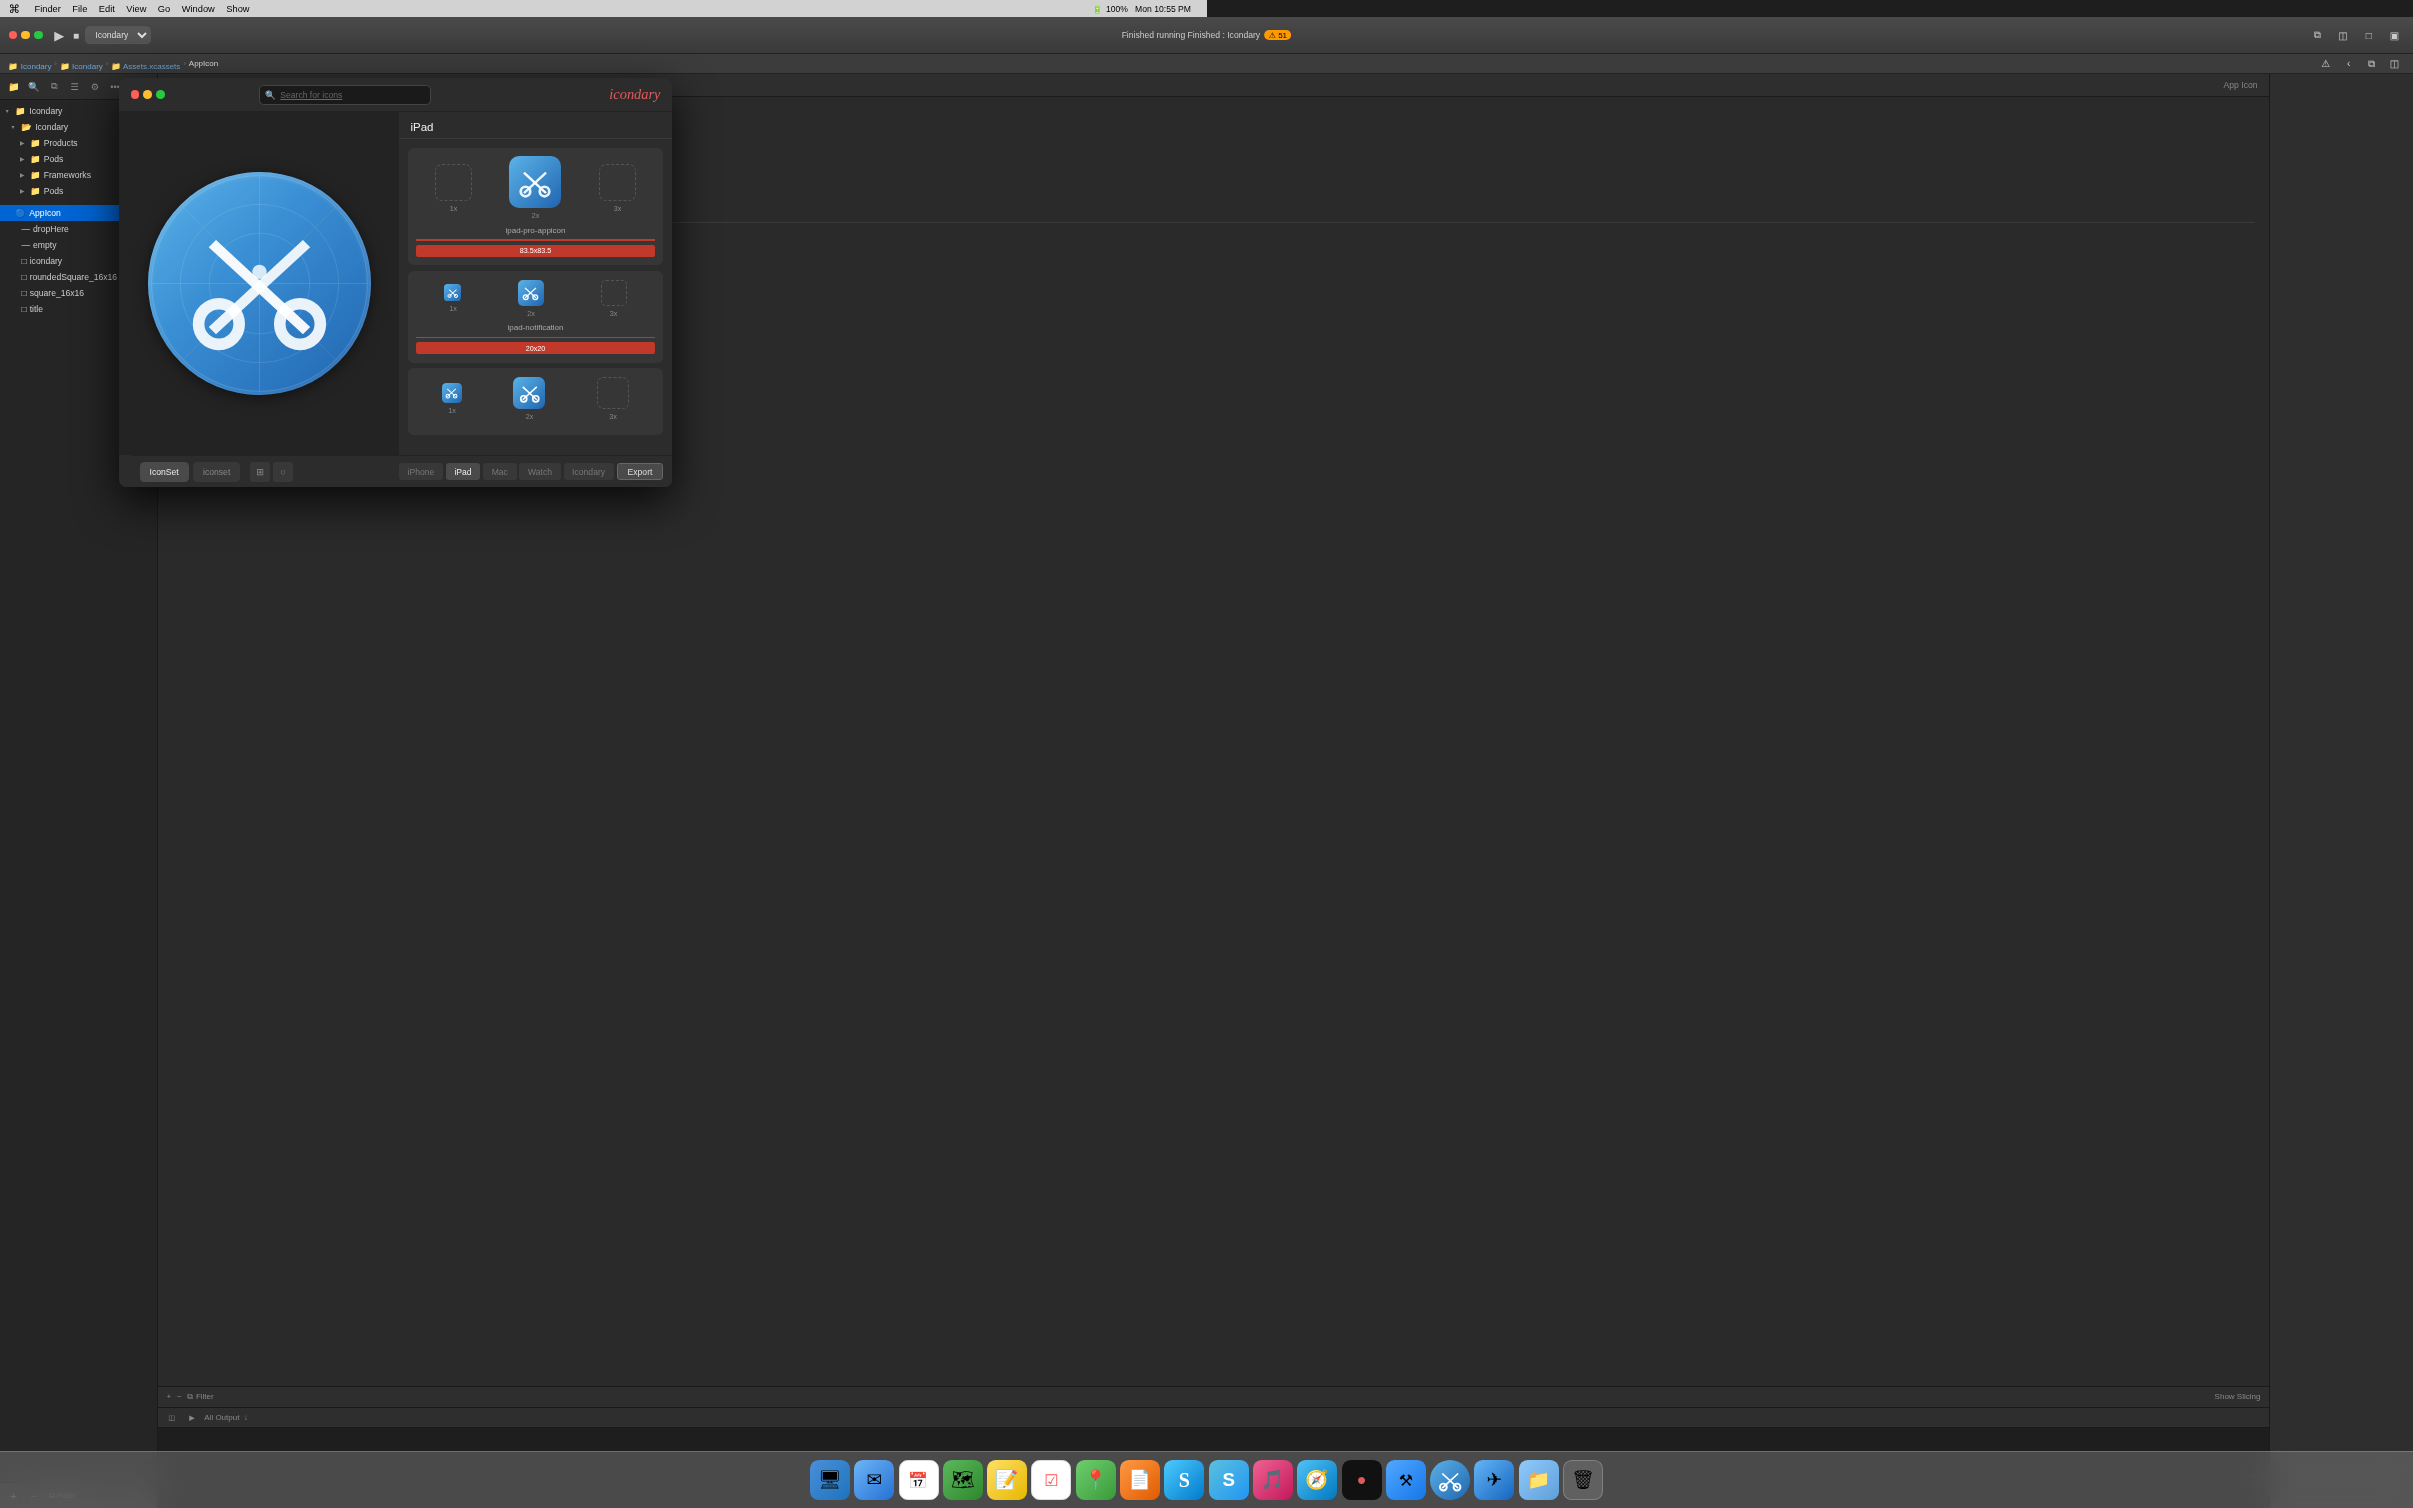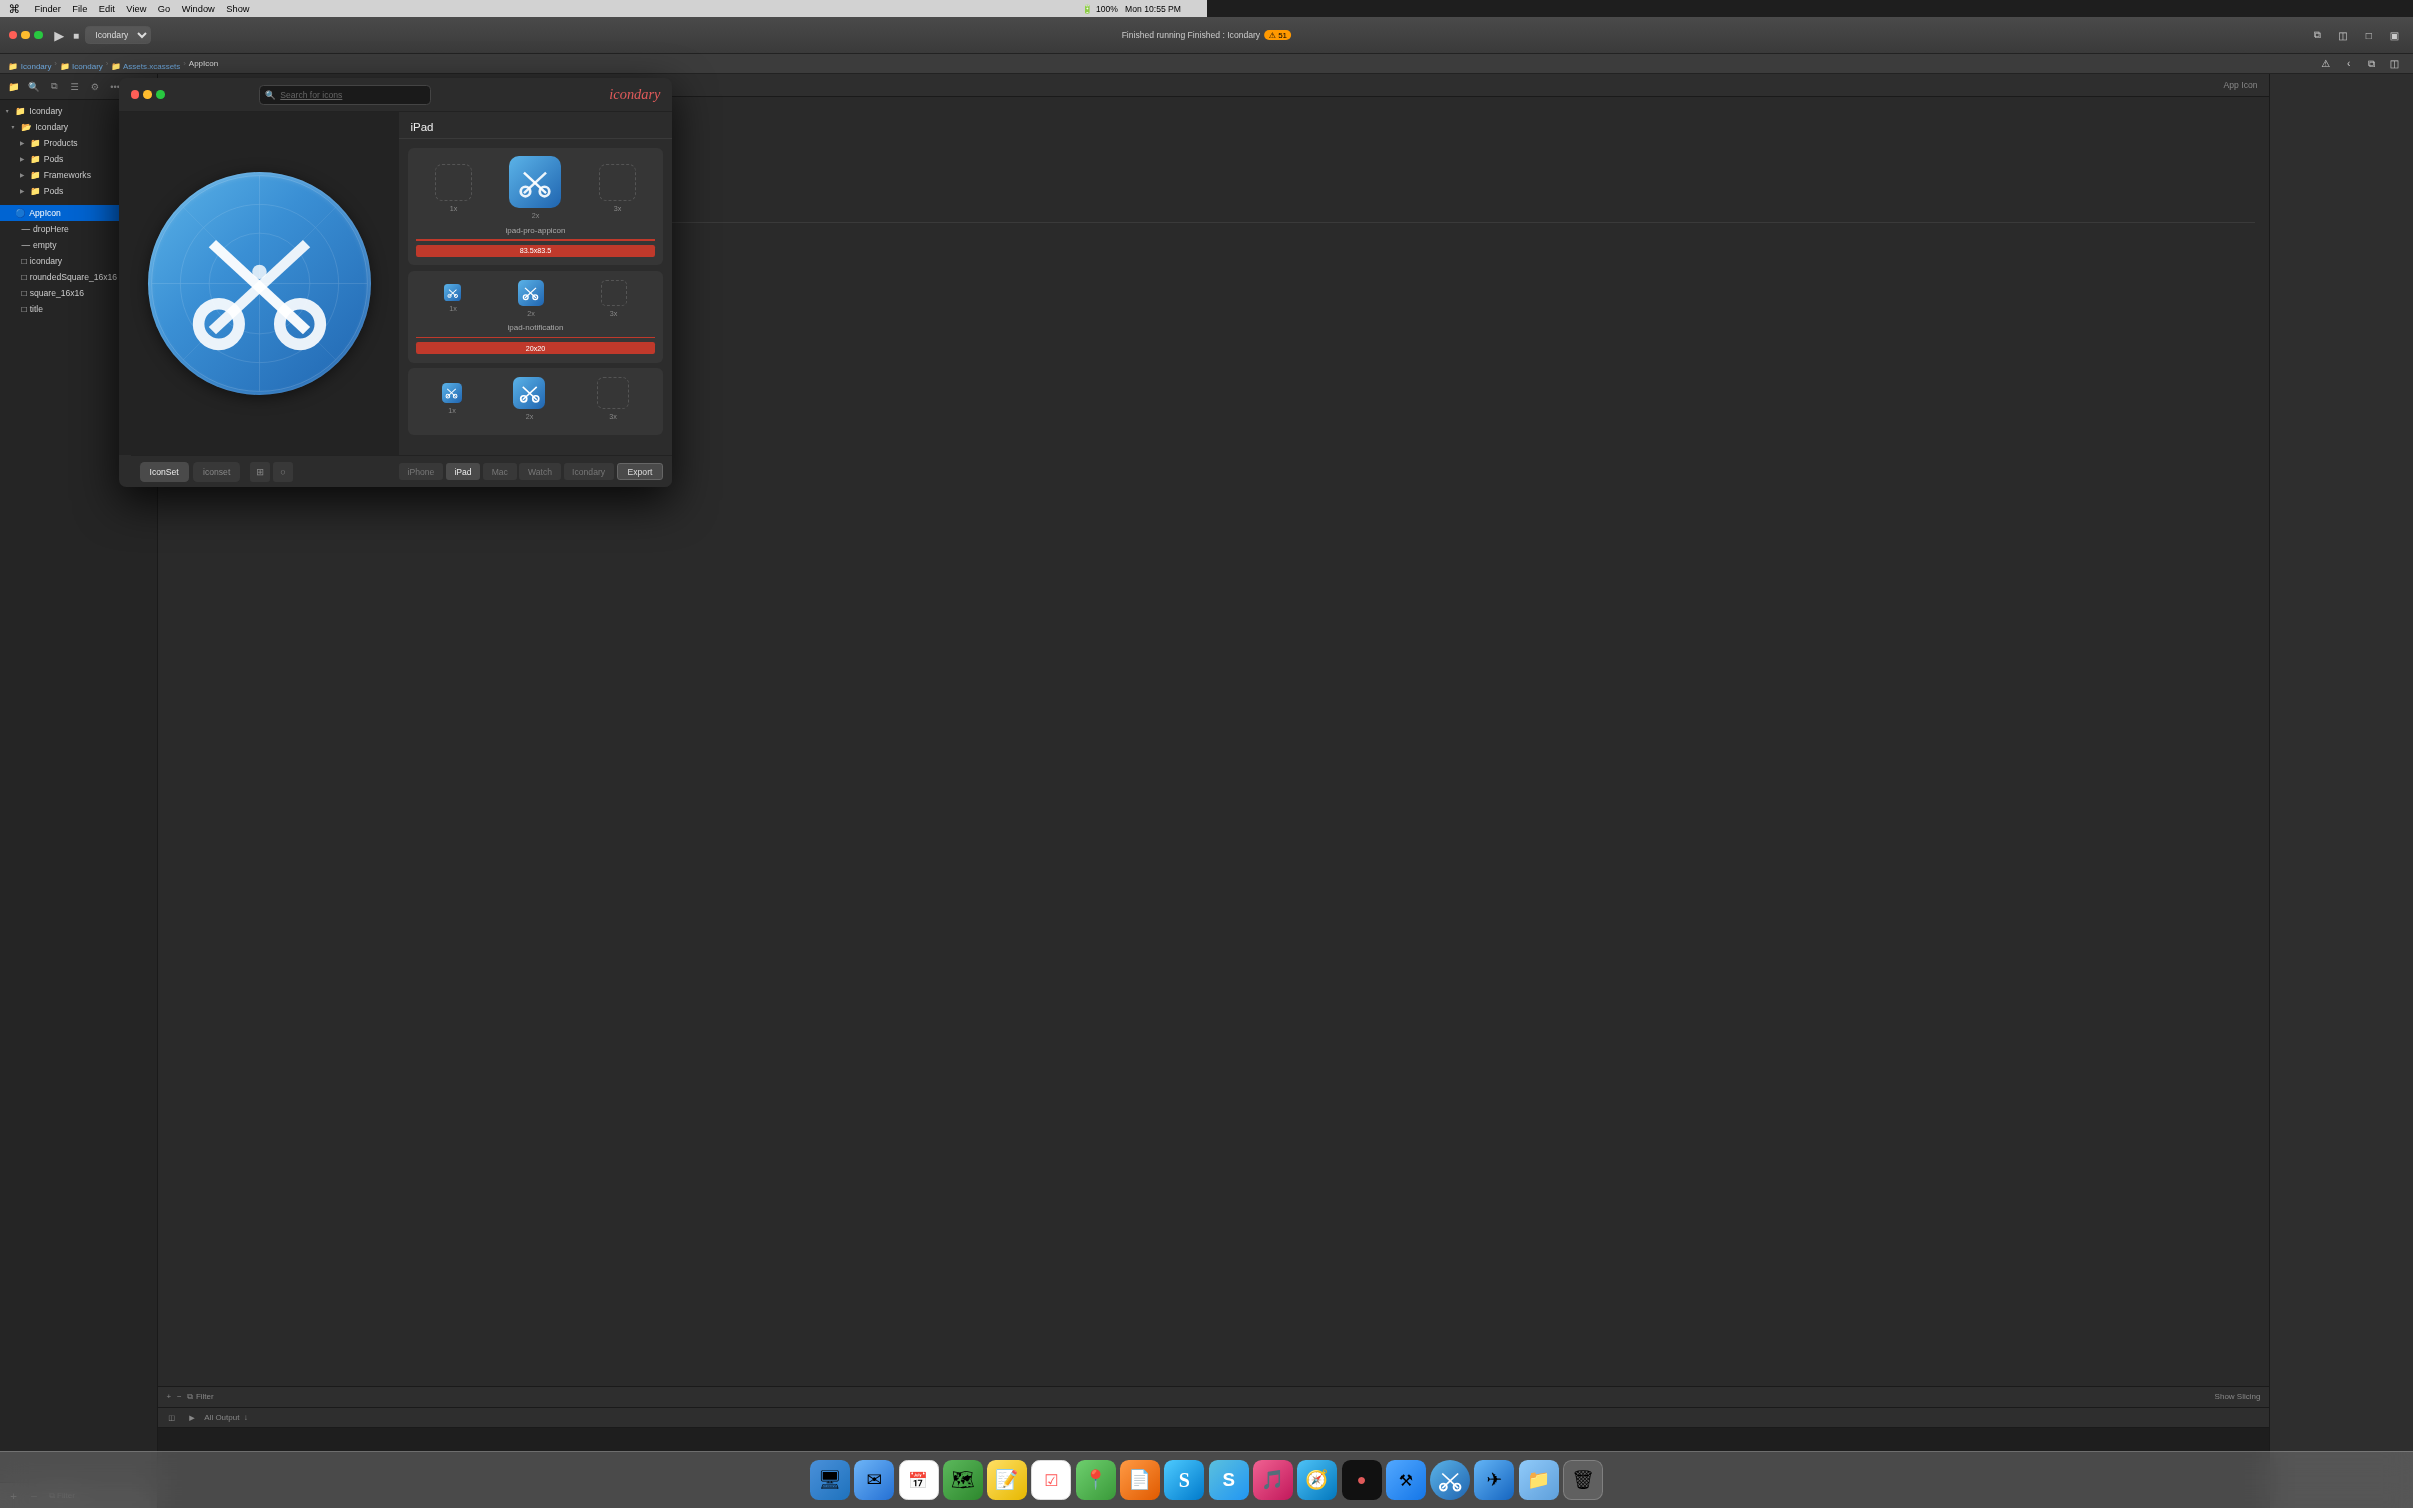--- a/index.html
+++ b/index.html
@@ -22,21 +22,21 @@
       gap: 11.5px;
       font-size: 9.3px;
       font-weight: 500;
       position: relative;
       z-index: 100;
     }
     .menubar-apple { font-size: 11.5px; margin-right: 2.9px; }
     .menubar-item { cursor: default; }
     .menubar-right {
       position: absolute;
-      right: 26px;
+      right: 16px;
       display: flex;
       align-items: center;
       gap: 7.2px;
       font-size: 8.6px;
     }
 
     
     .xcode-window {
       position: absolute;
       top: 17px;

